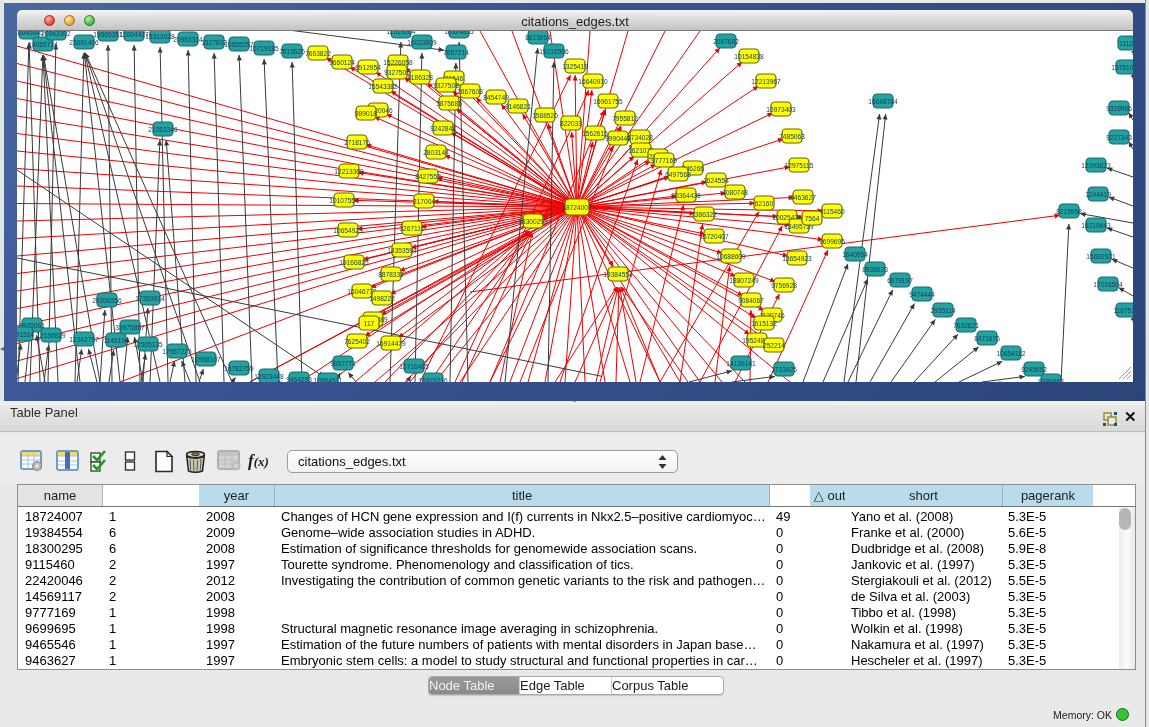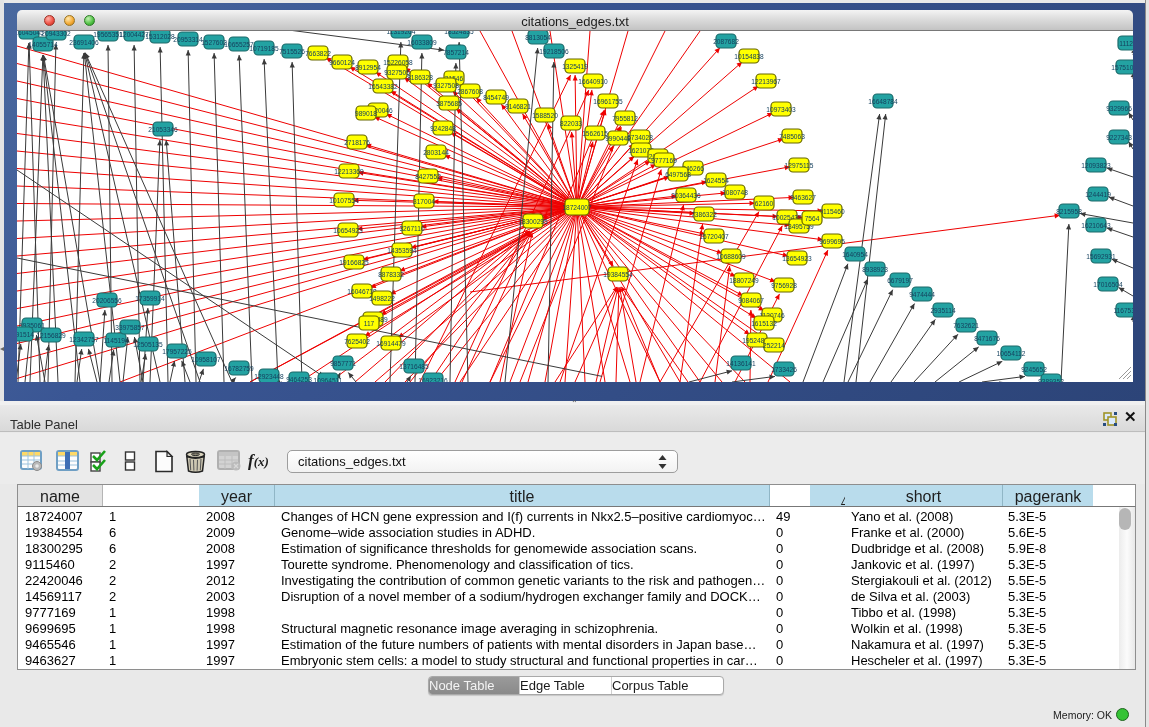--- a/index.html
+++ b/index.html
@@ -10,28 +10,28 @@
   border-radius:5px 5px 0 0; border-bottom:1px solid #787878;
   background:linear-gradient(#f4f4f4,#dcdcdc 45%,#c3c3c3);
   }
 .titlebar .tt { position:absolute; width:100%; text-align:center; top:4px;
   font-size:13px; color:#1d1d1d; }
 .dot { position:absolute; top:5px; width:11px; height:11px; border-radius:50%; }
 .graph { position:absolute; left:0; top:21px; width:1116px; height:351px; background:#fff; }
 .divider { position:absolute; left:0; top:401px; width:1149px; height:4px; background:#f0f0f0; }
 .tp-head { position:absolute; left:0; top:405px; width:1145px; height:27px;
   background:linear-gradient(#e9e9e9,#d9d9d9); border-bottom:1px solid #bdbdbd; }
-.tp-head .tl { position:absolute; left:10px; top:12px; font-size:13px; color:#2e2e2e; }
+.tp-head .tl { position:absolute; left:10px; top:0; font-size:13px; color:#2e2e2e; }
 .toolbar { position:absolute; left:0; top:433px; width:1145px; height:51px; background:#ececec; }
 .combo { position:absolute; left:287px; top:17px; width:391px; height:23px; background:linear-gradient(#ffffff,#f2f2f2);
   border:1px solid #9d9d9d; border-radius:5px; font-size:13px; color:#111; padding:3px 0 0 10px; }
 .thead { position:absolute; left:17px; top:484px; width:1119px; height:23px;
   border:1px solid #8e8e8e; border-bottom:1px solid #777; background:#fff; }
 .th { position:absolute; top:0; height:21px; background:#b9dcec; border-right:1px solid #90b6c6;
-  text-align:center; font-size:16px; color:#1e1e1e; padding-top:3px; }
+  text-align:center; font-size:13px; color:#1e1e1e; padding-top:3px; }
 .tbody { position:absolute; left:17px; top:507px; width:1119px; height:163px;
   border:1px solid #8e8e8e; border-top:none; background:#fff; }
 .trow { position:absolute; left:0; width:1149px; height:16px; font-size:13px; color:#000; }
 .trow span { position:absolute; top:1px; white-space:nowrap; }
 .c1 { left:7px; } .c2 { left:91px; } .c3 { left:188px; } .c4 { left:263px; }
 .c5 { left:758px; } .c6 { left:833px; } .c7 { left:990px; }
 .sbar { position:absolute; left:1101px; top:0px; width:16px; height:162px; background:linear-gradient(90deg,#ececec,#fbfbfb 50%,#e8e8e8); }
 .sthumb { position:absolute; left:1119px; top:508px; width:12px; height:22px; background:#b6b6b6; border-radius:7px; }
 .tabs { position:absolute; left:428px; top:676px; height:19px; display:flex;
   border:1px solid #a9a9a9; border-radius:4px; overflow:hidden; background:#fff;
@@ -887,21 +887,20 @@
       <span class="c3">2012</span>
       <span class="c4">Investigating the contribution of common genetic variants to the risk and pathogen…</span>
       <span class="c5">0</span>
       <span class="c6">Stergiakouli et al. (2012)</span>
       <span class="c7">5.5E-5</span>
     </div>
 <div class="trow" style="top:81px">
 <span class="c1">14569117</span>
       <span class="c2">2</span>
       <span class="c3">2003</span>
-      <span class="c4">Disruption of a novel member of a sodium/hydrogen exchanger family and DOCK…</span>
       <span class="c5">0</span>
       <span class="c6">de Silva et al. (2003)</span>
       <span class="c7">5.3E-5</span>
     </div>
 <div class="trow" style="top:97px">
 <span class="c1">9777169</span>
       <span class="c2">1</span>
       <span class="c3">1998</span>
       <span class="c5">0</span>
       <span class="c6">Tibbo et al. (1998)</span>

